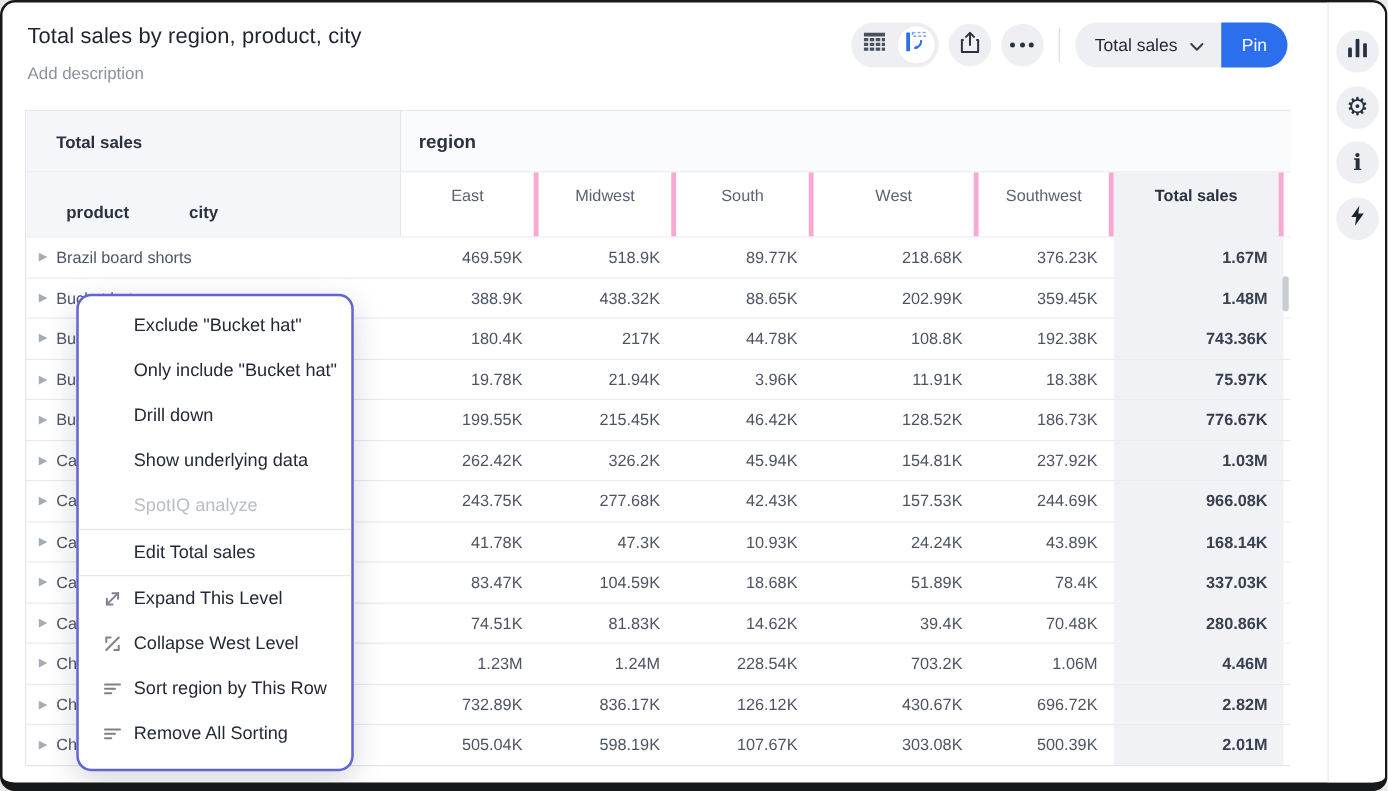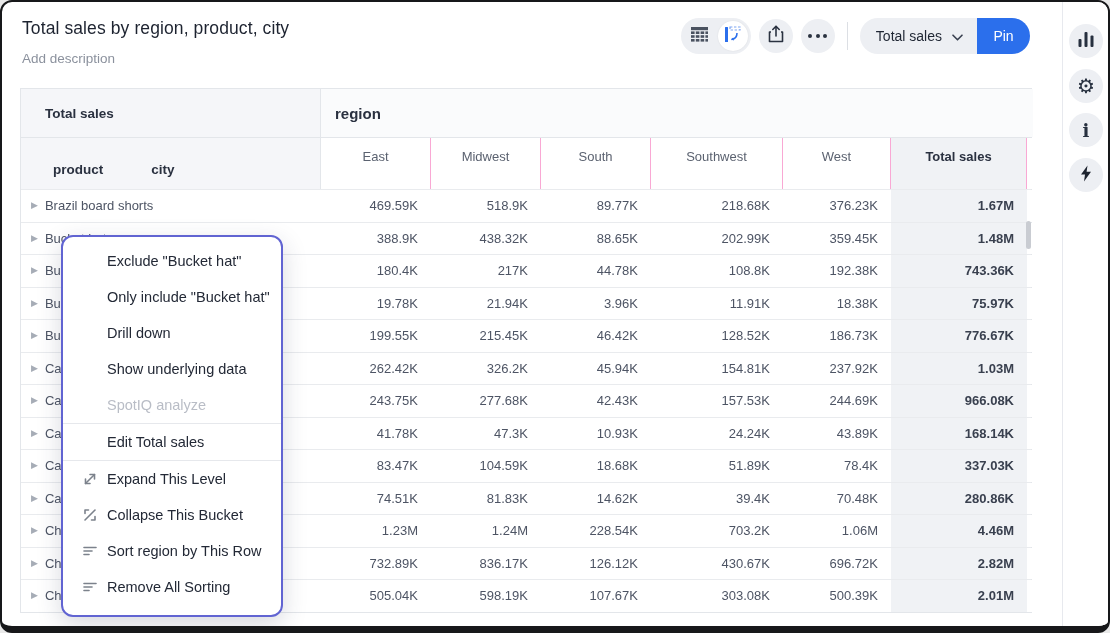--- a/index.html
+++ b/index.html
@@ -83,21 +83,21 @@
     font-size:15px; font-weight:bold; color:#2a3140;
   }
   .hrow2 { display:grid; grid-template-columns:300px 110px 110px 110px 132px 108px 136px 6px; height:52px; border-top:1px solid #e3e6ea; }
   .hrow2 .dims {
     background:#f5f6f9; border-right:1px solid #e3e6ea;
     display:flex; align-items:flex-end; padding:0 0 12px 32px; gap:48px;
     font-size:13.5px; font-weight:bold; color:#2a3140;
   }
   .hrow2 .colhead {
     display:flex; align-items:flex-start; justify-content:center; padding-top:11px;
-    font-size:13px; color:#5b6270; border-right:1px solid #f9a8d4; background:#ffffff;
+    font-size:13px; color:#5b6270; border-right:4px solid #f9a8d4; background:#ffffff;
   }
   .hrow2 .colhead.total { background:#f0f2f5; font-weight:bold; color:#2a3140; }
   .hrow2 .gutter-h { background:#ffffff; }
 
   .trow {
     display:grid; grid-template-columns:300px 110px 110px 110px 132px 108px 136px 6px;
     height:32.5px; border-top:1px solid #e9ebee;
   }
   .cell { display:flex; align-items:center; }
   .label-cell { padding-left:10px; gap:7px; font-size:13px; color:#4d5464; overflow:hidden; white-space:nowrap; }
@@ -235,22 +235,22 @@
       <div class="colgroup">region</div>
     </div>
     <div class="hrow2">
       <div class="dims">
         <span>product</span>
         <span>city</span>
       </div>
       <div class="colhead">East</div>
       <div class="colhead">Midwest</div>
       <div class="colhead">South</div>
+      <div class="colhead">West</div>
       <div class="colhead">Southwest</div>
-      <div class="colhead">West</div>
       <div class="colhead total">Total sales</div>
       <div class="gutter-h"></div>
     </div>
     <div id="table-rows">
         <div class="trow">
           <div class="cell label-cell">
             <span class="expander">▶</span>
             <span>Brazil board shorts</span>
           </div>
           <div class="cell val">469.59K</div>
@@ -454,21 +454,21 @@
           <span>Expand This Level</span>
         </div>
         <div class="ctx-item">
           <span class="mi-icon">
             <svg width="16" height="16" viewBox="0 0 16 16" fill="none" stroke="#7c828c" stroke-width="1.6" stroke-linecap="round" stroke-linejoin="round">
               <path d="M3 13 L13 3"></path>
               <path d="M9.5 13 H13 V9.5"></path>
               <path d="M3 6.5 V3 H6.5"></path>
             </svg>
           </span>
-          <span>Collapse This Bucket</span>
+          <span>Collapse West Level</span>
         </div>
         <div class="ctx-item">
           <span class="mi-icon">
             <svg width="16" height="14" viewBox="0 0 16 14" fill="none" stroke="#7c828c" stroke-width="1.6" stroke-linecap="round">
               <path d="M2 3.5 H14"></path>
               <path d="M2 7 H10"></path>
               <path d="M2 10.5 H7"></path>
             </svg>
           </span>
           <span>Sort region by This Row</span>

